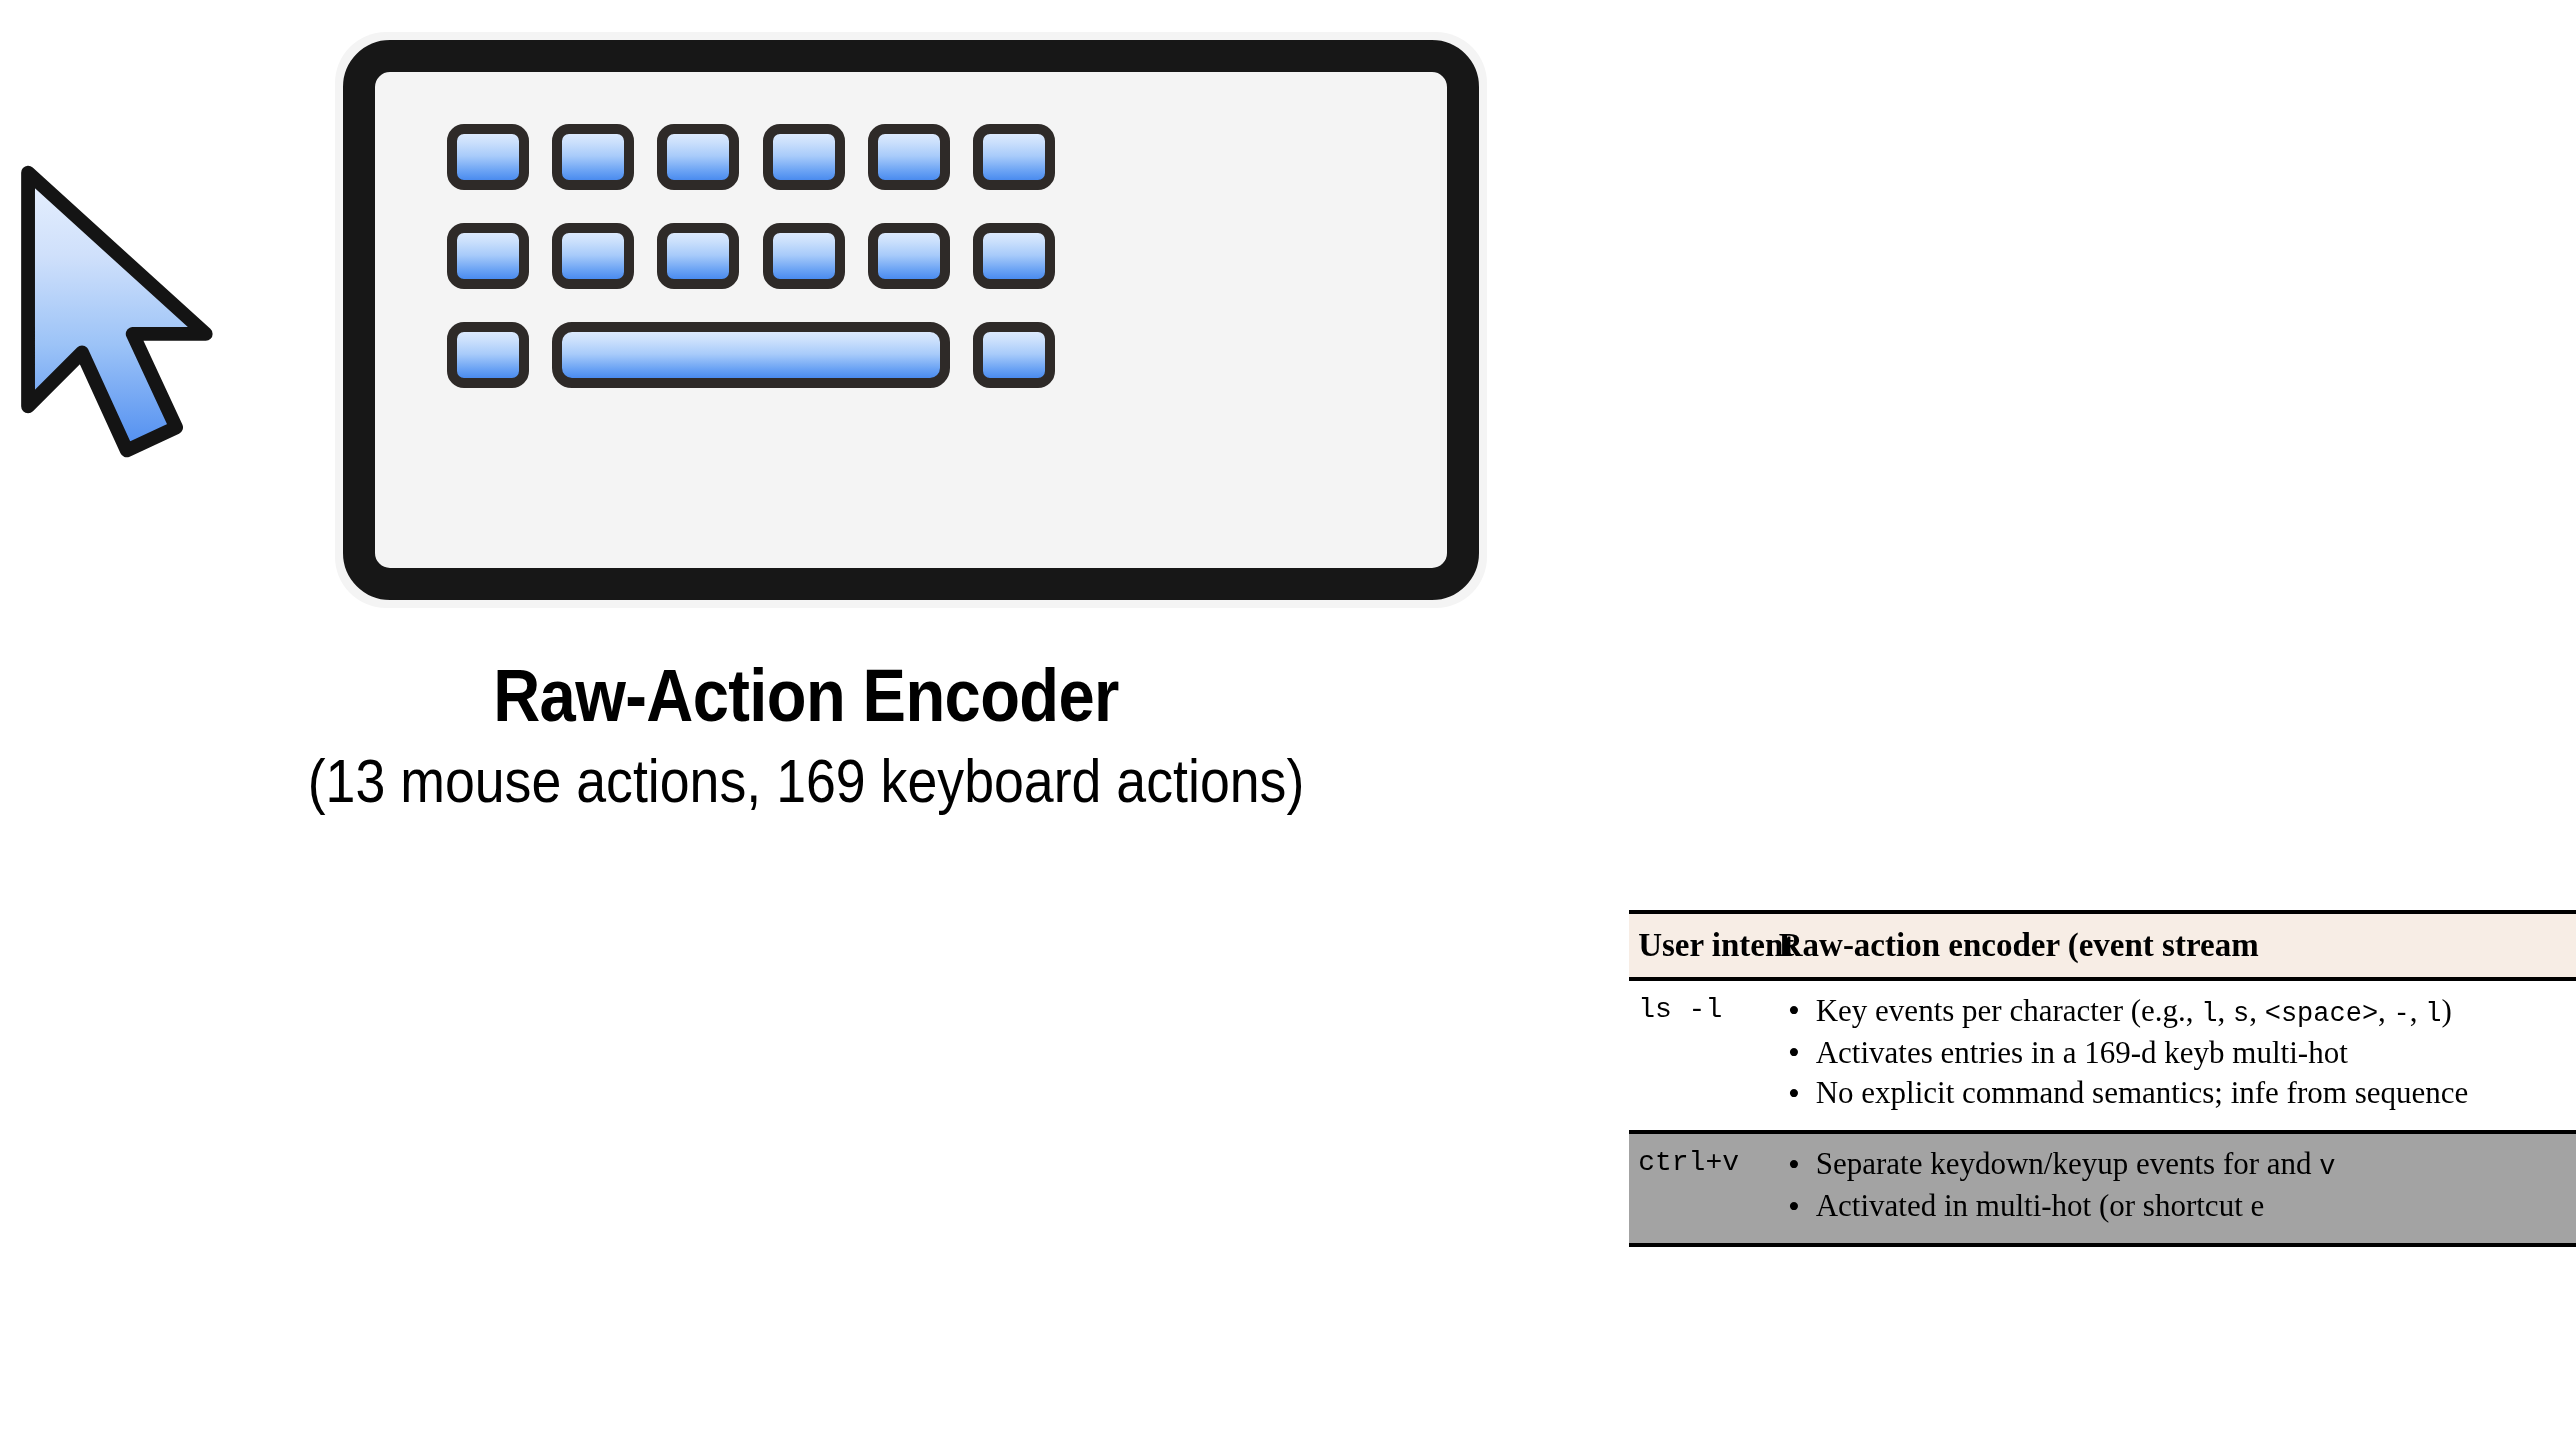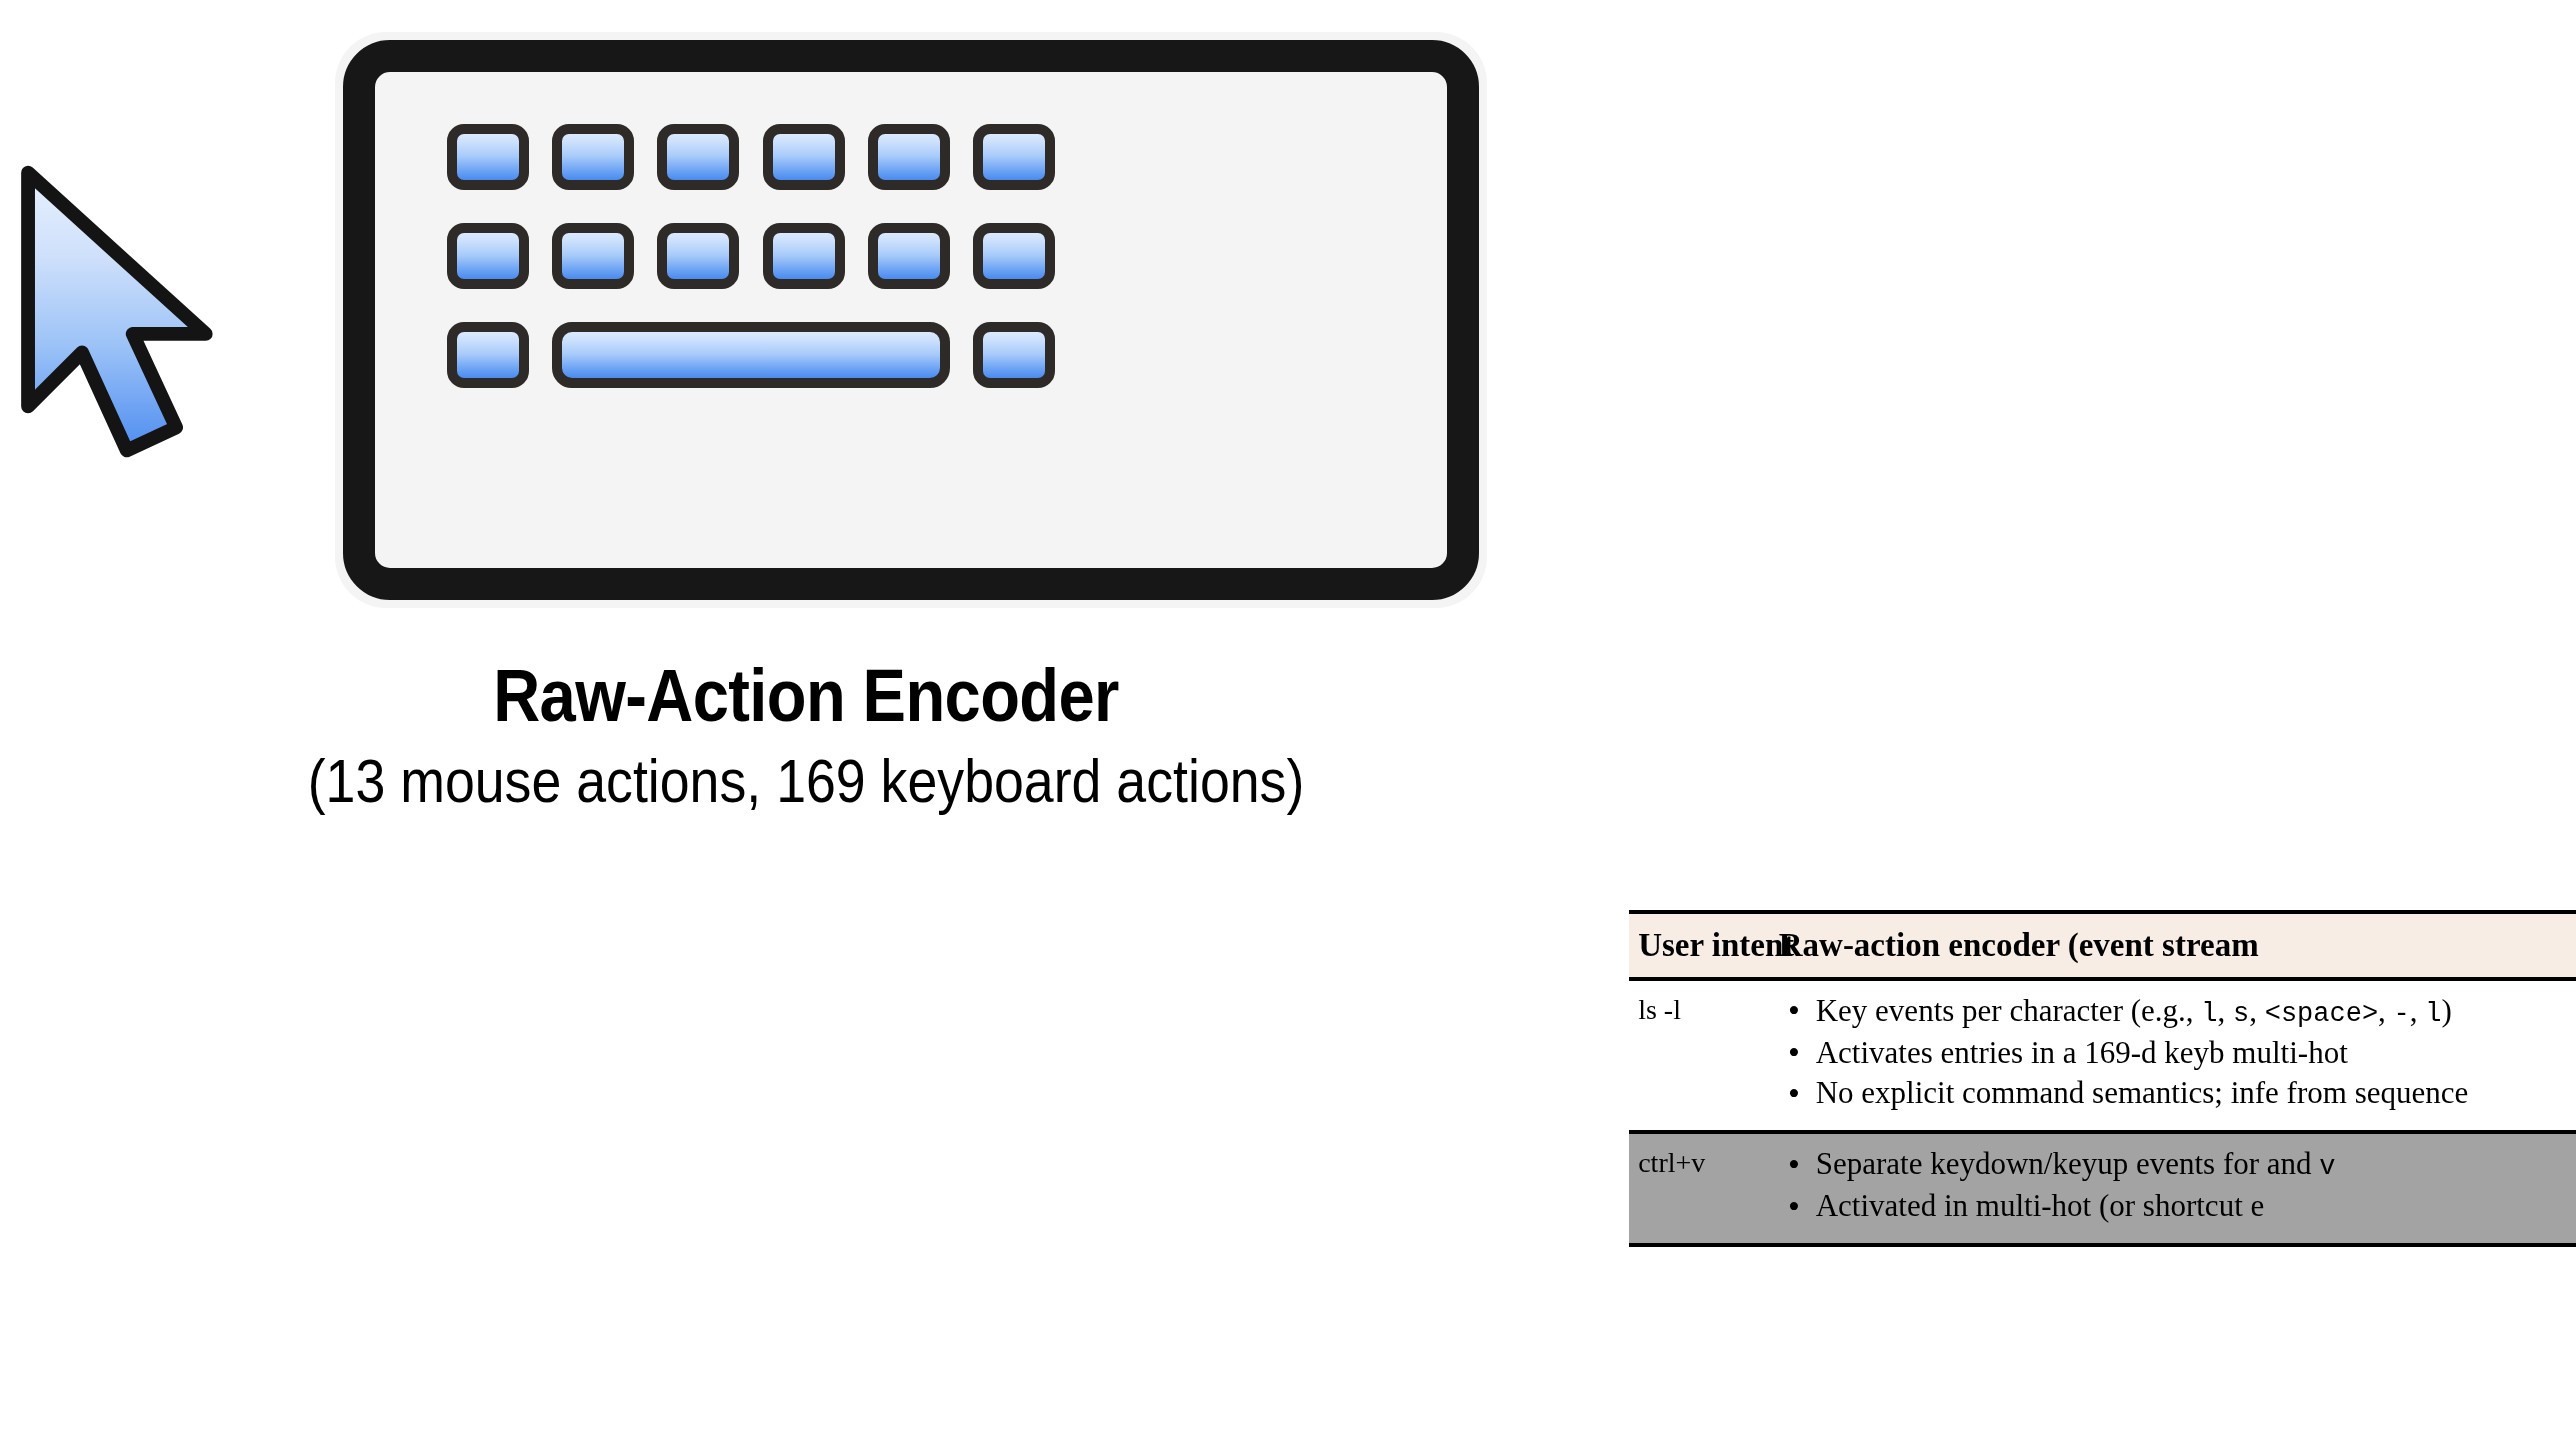--- a/index.html
+++ b/index.html
@@ -133,21 +133,21 @@
   #compare-table thead th.th-intent { padding-left: 9.2px; }
   #compare-table thead th.th-raw    { padding-left: 6.6px; }
 
   #compare-table tbody td {
     font-size: 31px;
     line-height: 1.18;
     vertical-align: top;
     padding: 12px 0 14.5px 0;
   }
   #compare-table tbody td.cell-intent {
-    font-family: Liberation Serif, serif;
+    font-family: Liberation Mono, monospace;
     font-size: 28px;
     padding-left: 9.2px;
     white-space: nowrap;
   }
   #compare-table tbody td.cell-bullets { padding-left: 6.6px; }
 
   tr.row-lsl  td { background: #ffffff; }
   tr.row-ctrl td { background: #a3a3a3; }
 
   ul.bullet-list {

